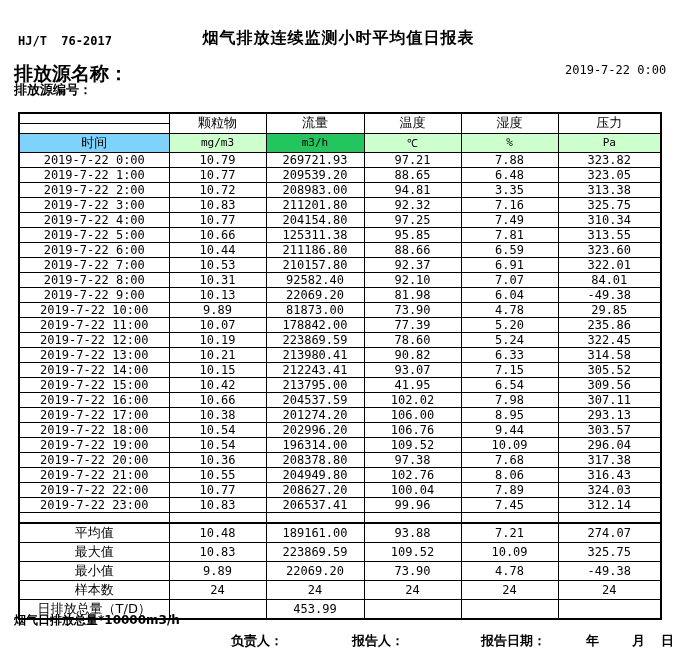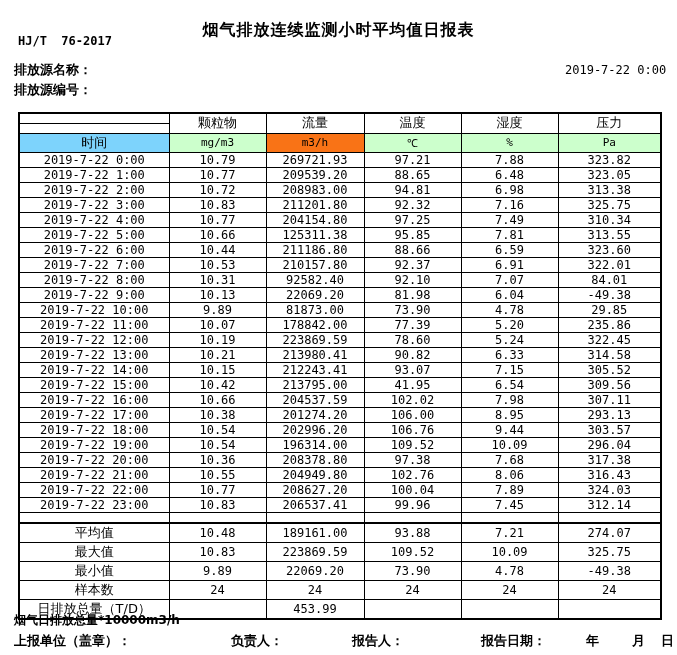--- a/index.html
+++ b/index.html
@@ -11,25 +11,25 @@
     color: #000;
     overflow: hidden;
   }
   .std-code {
     position: absolute; left: 18px; top: 8px;
     font-size: 12px; font-weight: bold; white-space: pre;
     font-family: "DejaVu Sans Mono", monospace;
     margin-top: 26px;
   }
   .title {
-    position: absolute; left: 0; top: 20px; width: 677px;
+    position: absolute; left: 0; top: 28px; width: 677px;
     text-align: center; font-size: 16px; font-weight: bold;
     letter-spacing: 1px;
   }
-  .meta-name { position: absolute; left: 14px; top: 61px; font-size: 13px; font-weight: bold; }
+  .meta-name { position: absolute; left: 14px; top: 61px; font-size: 19px; font-weight: bold; }
   .meta-id   { position: absolute; left: 14px; top: 81px; font-size: 13px; font-weight: bold; }
   .meta-date {
     position: absolute; left: 565px; top: 63px; font-size: 12px;
     font-family: "DejaVu Sans Mono", monospace;
   }
   table.report {
     position: absolute; left: 18px; top: 112px;
     width: 642px; table-layout: fixed;
     border-collapse: collapse;
     border: 2px solid #000;
@@ -95,21 +95,21 @@
       <th rowspan="2">温度</th>
       <th rowspan="2">湿度</th>
       <th rowspan="2">压力</th>
     </tr>
     <tr class="hrow-b">
       <td class="corner-b"></td>
     </tr>
     <tr class="unit-row">
       <td class="time-head" style="background: #7dd3fc;">时间</td>
       <td class="unit-cell" style="background: rgb(204, 255, 204);">mg/m3</td>
-      <td class="unit-cell" style="background: #f97316;">m3/h</td>
+      <td class="unit-cell" style="background: #22c55e;">m3/h</td>
       <td class="unit-cell" style="background: rgb(204, 255, 204);">℃</td>
       <td class="unit-cell" style="background: rgb(204, 255, 204);">%</td>
       <td class="unit-cell" style="background: rgb(204, 255, 204);">Pa</td>
     </tr>
   </thead>
   <tbody id="data-body">
       <tr class="data-row">
         <td class="time-cell">2019-7-22 0:00</td>
         <td>10.79</td>
         <td>269721.93</td>
@@ -123,21 +123,21 @@
         <td>209539.20</td>
         <td>88.65</td>
         <td>6.48</td>
         <td>323.05</td>
       </tr>
       <tr class="data-row">
         <td class="time-cell">2019-7-22 2:00</td>
         <td>10.72</td>
         <td>208983.00</td>
         <td>94.81</td>
-        <td>6.98</td>
+        <td>3.35</td>
         <td>313.38</td>
       </tr>
       <tr class="data-row">
         <td class="time-cell">2019-7-22 3:00</td>
         <td>10.83</td>
         <td>211201.80</td>
         <td>92.32</td>
         <td>7.16</td>
         <td>325.75</td>
       </tr>
@@ -347,20 +347,19 @@
         <td>453.99</td>
         <td></td>
         <td></td>
         <td></td>
       </tr>
     </tbody>
 </table>
 
 <div class="foot-note">烟气日排放总量*10000m3/h</div>
 <div class="foot-line">
-  <span class="fl-unit">上报单位（盖章）：</span>
   <span class="fl-resp">负责人：</span>
   <span class="fl-reporter">报告人：</span>
   <span class="fl-date">报告日期：</span>
   <span class="fl-year">年</span>
   <span class="fl-month">月</span>
   <span class="fl-day">日</span>
 </div>
 
 </body></html>

